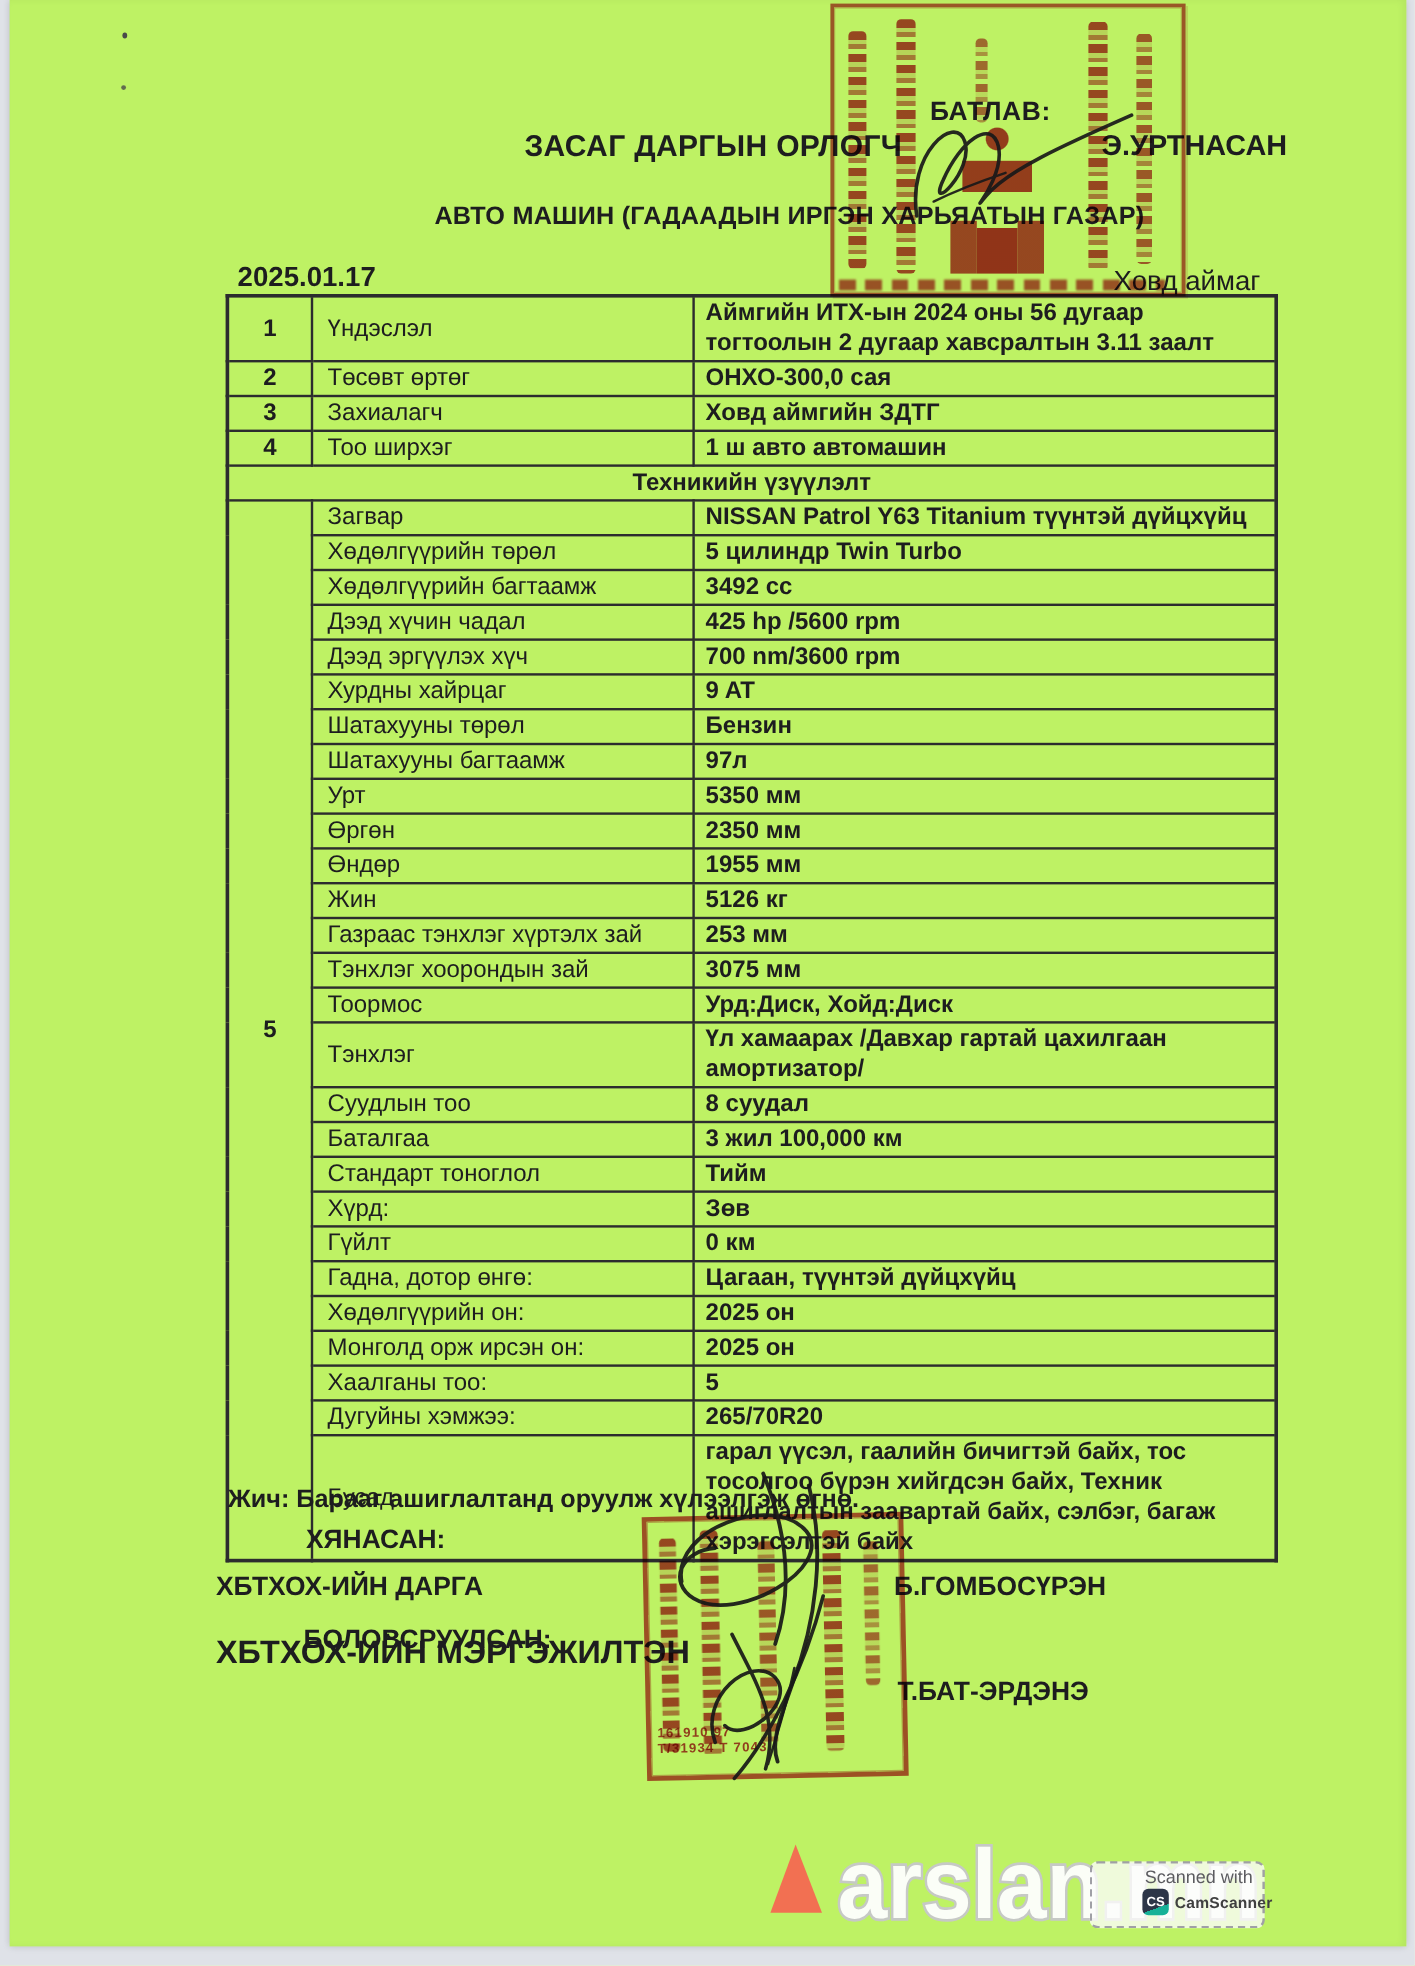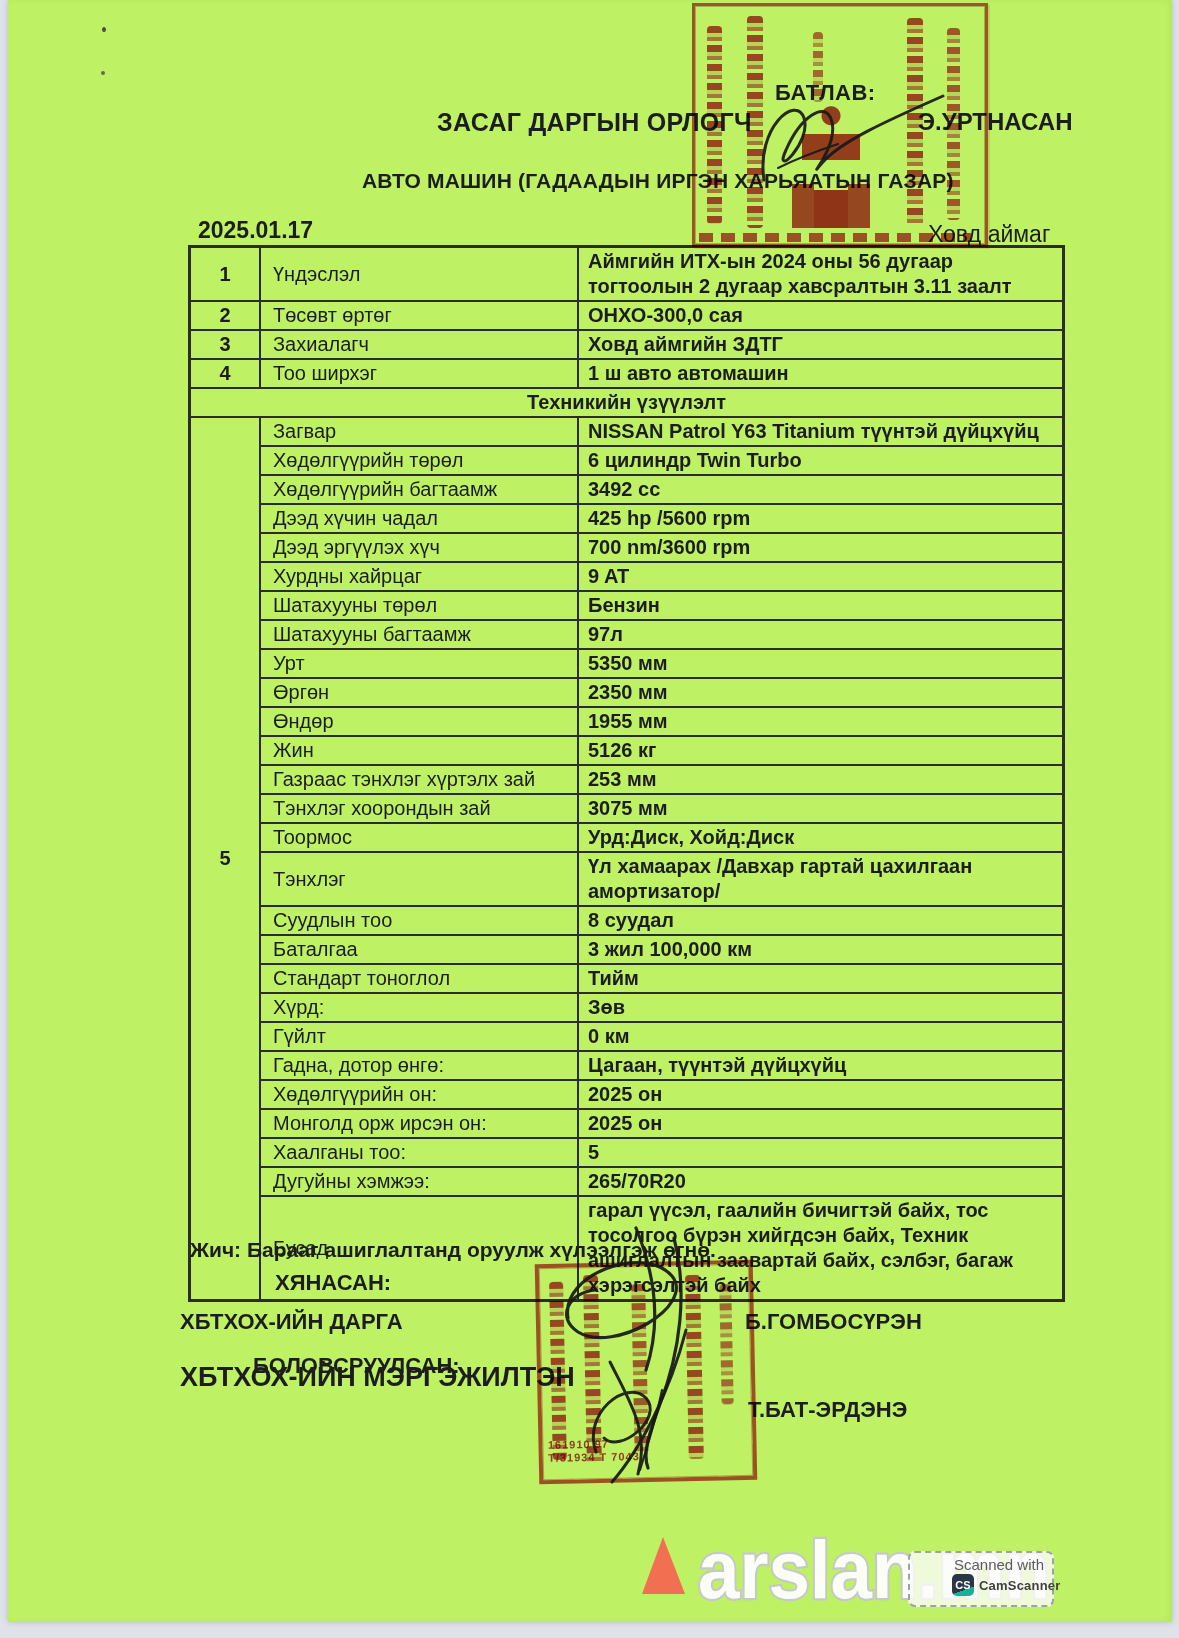--- a/index.html
+++ b/index.html
@@ -49,21 +49,21 @@
   .spec-table td.num{width:64px;text-align:center;padding:1px 2px;font-weight:600;}
   .spec-table td.lbl{width:298px;font-weight:500;}
   .spec-table td.val{width:468px;padding-left:9px;font-weight:700;white-space:normal;}
   .spec-table td.lbl{white-space:normal;}
   .spec-table td.section{
     text-align:center;font-weight:600;padding:1px 4px;
   }
 
   
   .note{left:182px;top:1238px;font-size:21px;font-weight:700;z-index:3;}
-  .reviewed-label{left:247px;top:1270px;font-size:22px;font-weight:600;z-index:3;margin-left:20px;}
+  .reviewed-label{left:247px;top:1270px;font-size:22px;font-weight:600;z-index:3;}
   .reviewer-title{left:172px;top:1309px;font-size:22px;font-weight:600;z-index:3;}
   .reviewer-name{left:737px;top:1309px;font-size:22px;font-weight:600;z-index:3;}
   .prepared-label{left:245px;top:1353px;font-size:22px;font-weight:600;z-index:3;}
   .preparer-title{left:172px;top:1362px;font-size:27px;font-weight:700;z-index:3;}
   .preparer-name{left:740px;top:1397px;font-size:22px;font-weight:600;z-index:3;}
 
   
   .stamp{position:absolute;mix-blend-mode:multiply;z-index:4;pointer-events:none;}
   .stamp-top{left:684px;top:3px;width:290px;height:238px;
     border:3px solid rgba(193,46,51,.78);
@@ -182,21 +182,21 @@
           <tr>
             <td class="section" colspan="3">Техникийн үзүүлэлт</td>
           </tr>
           <tr>
             <td class="num" rowspan="27">5</td>
             <td class="lbl">Загвар</td>
             <td class="val">NISSAN Patrol Y63 Titanium түүнтэй дүйцхүйц</td>
           </tr>
           <tr>
             <td class="lbl">Хөдөлгүүрийн төрөл</td>
-            <td class="val">6 цилиндр Twin Turbo</td>
+            <td class="val">5 цилиндр Twin Turbo</td>
           </tr>
           <tr>
             <td class="lbl">Хөдөлгүүрийн багтаамж</td>
             <td class="val">3492 cc</td>
           </tr>
           <tr>
             <td class="lbl">Дээд хүчин чадал</td>
             <td class="val">425 hp /5600 rpm</td>
           </tr>
           <tr>

